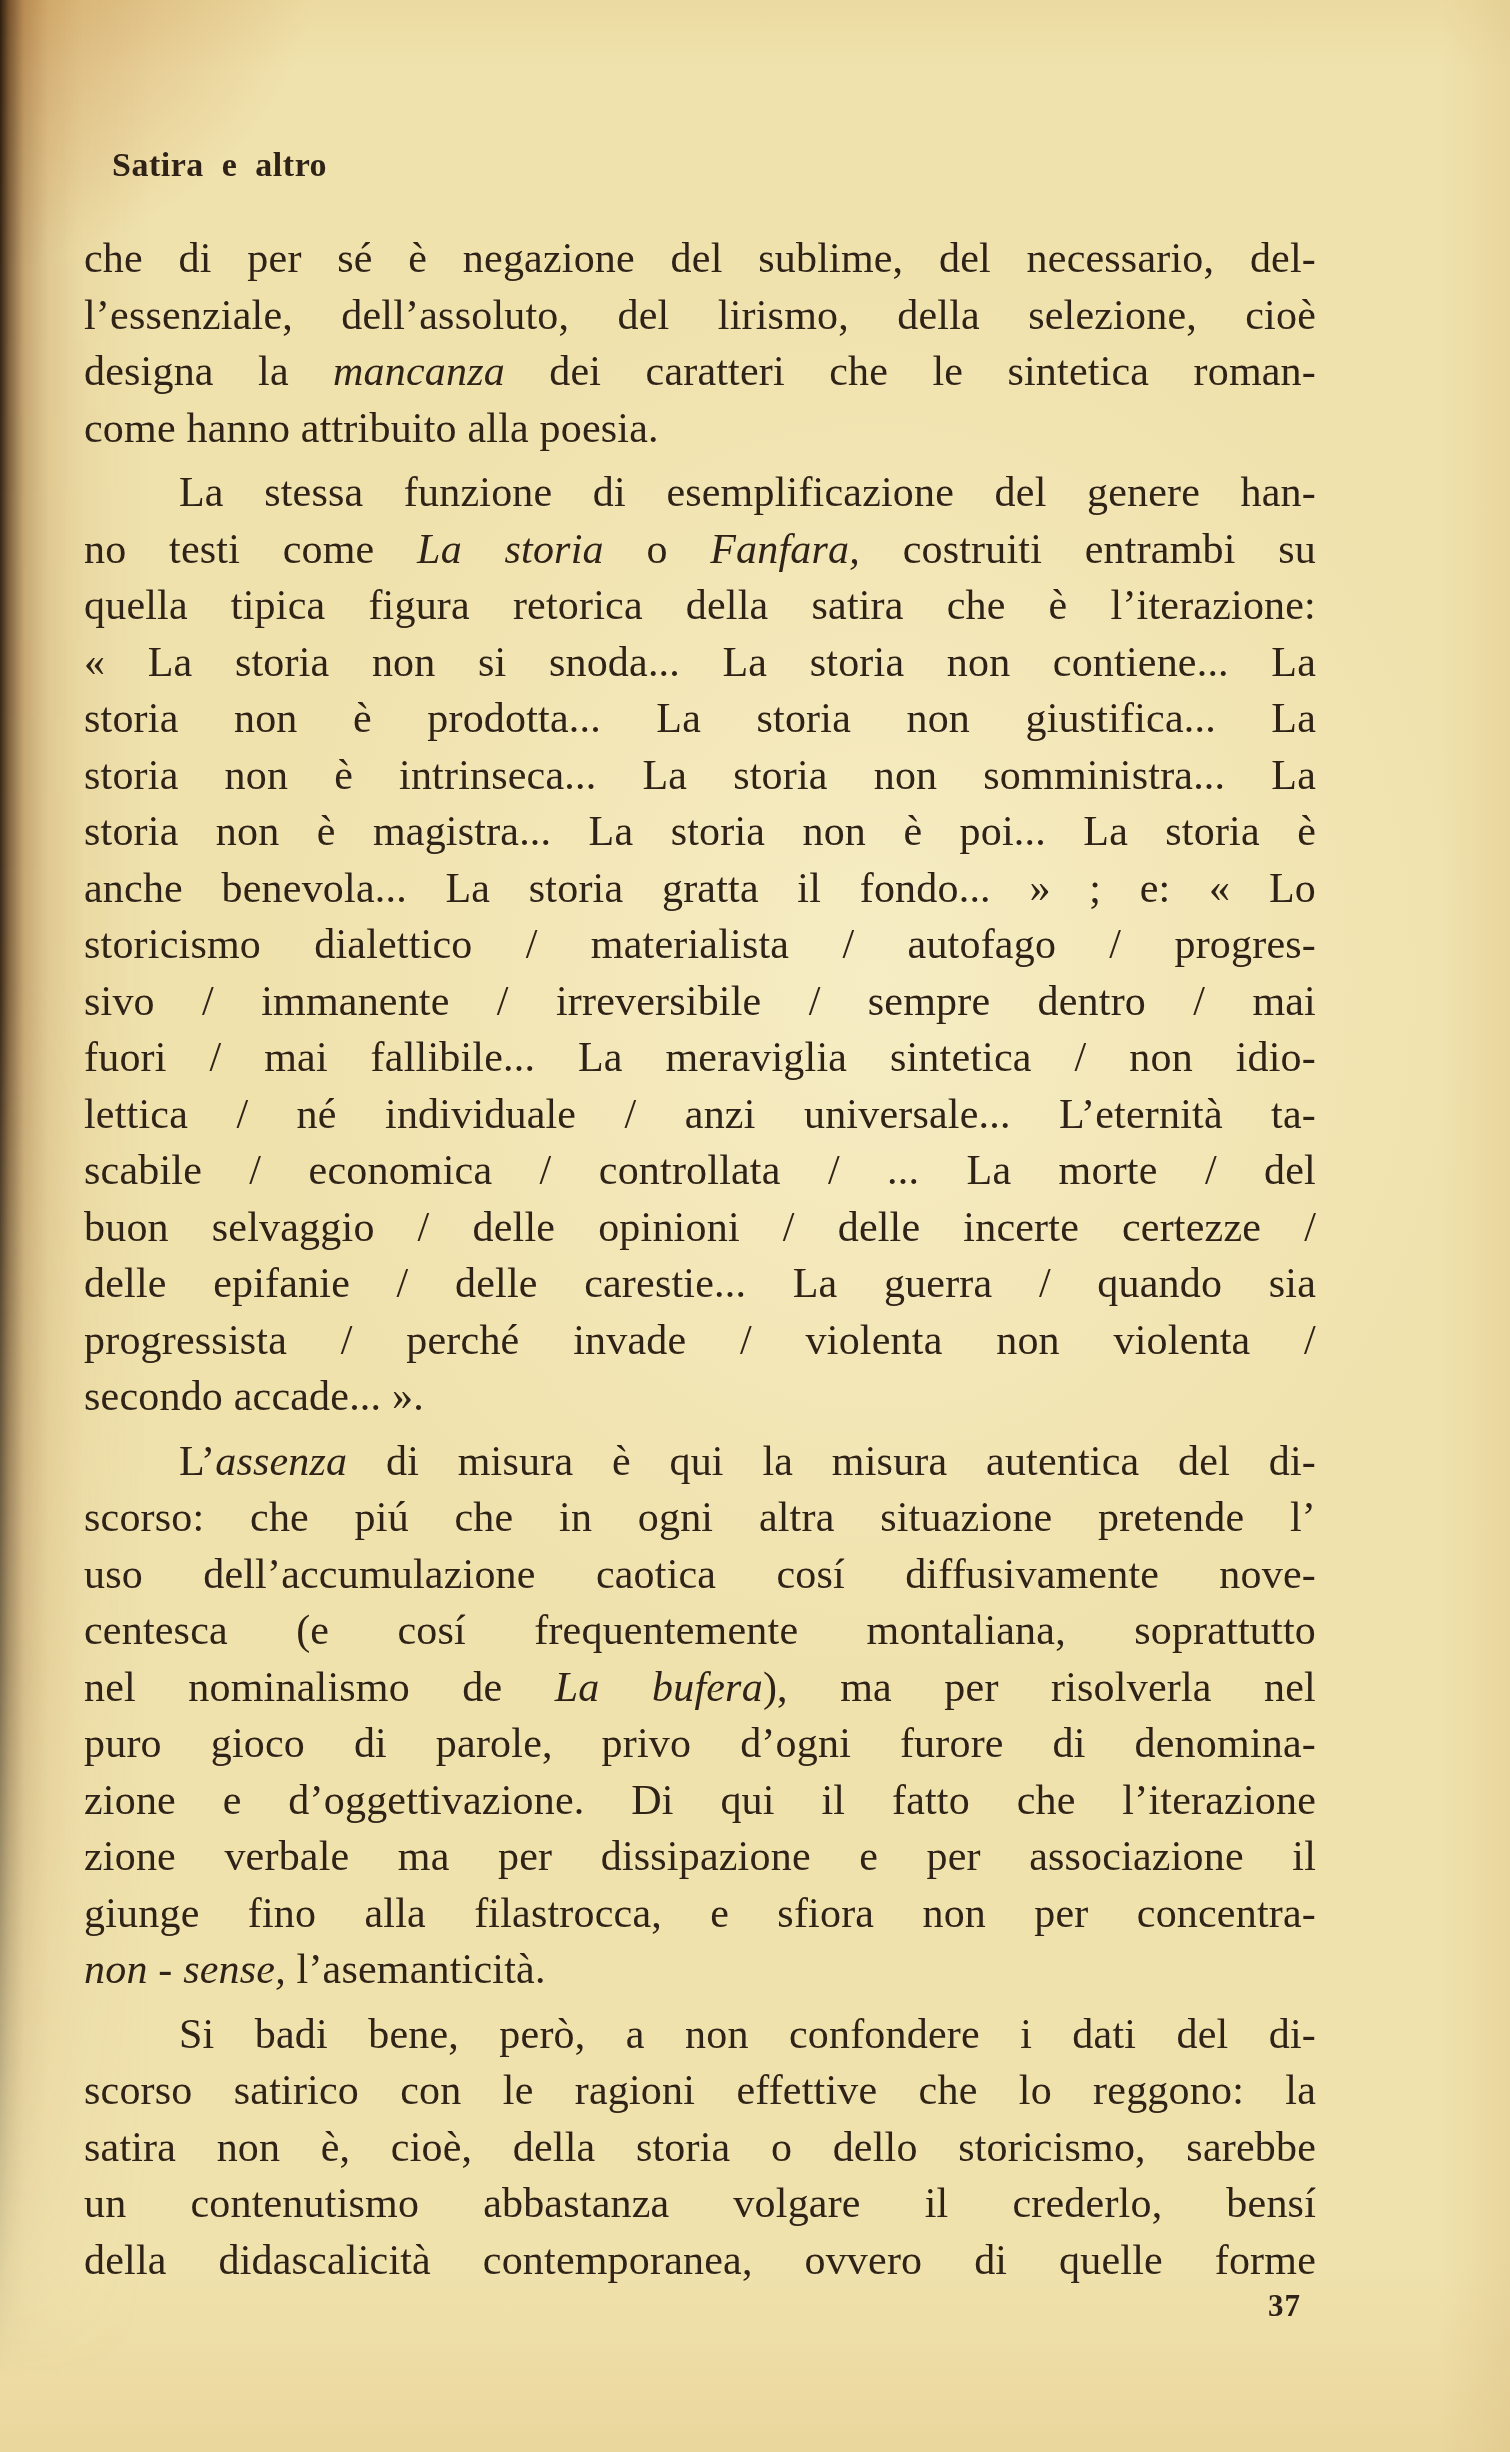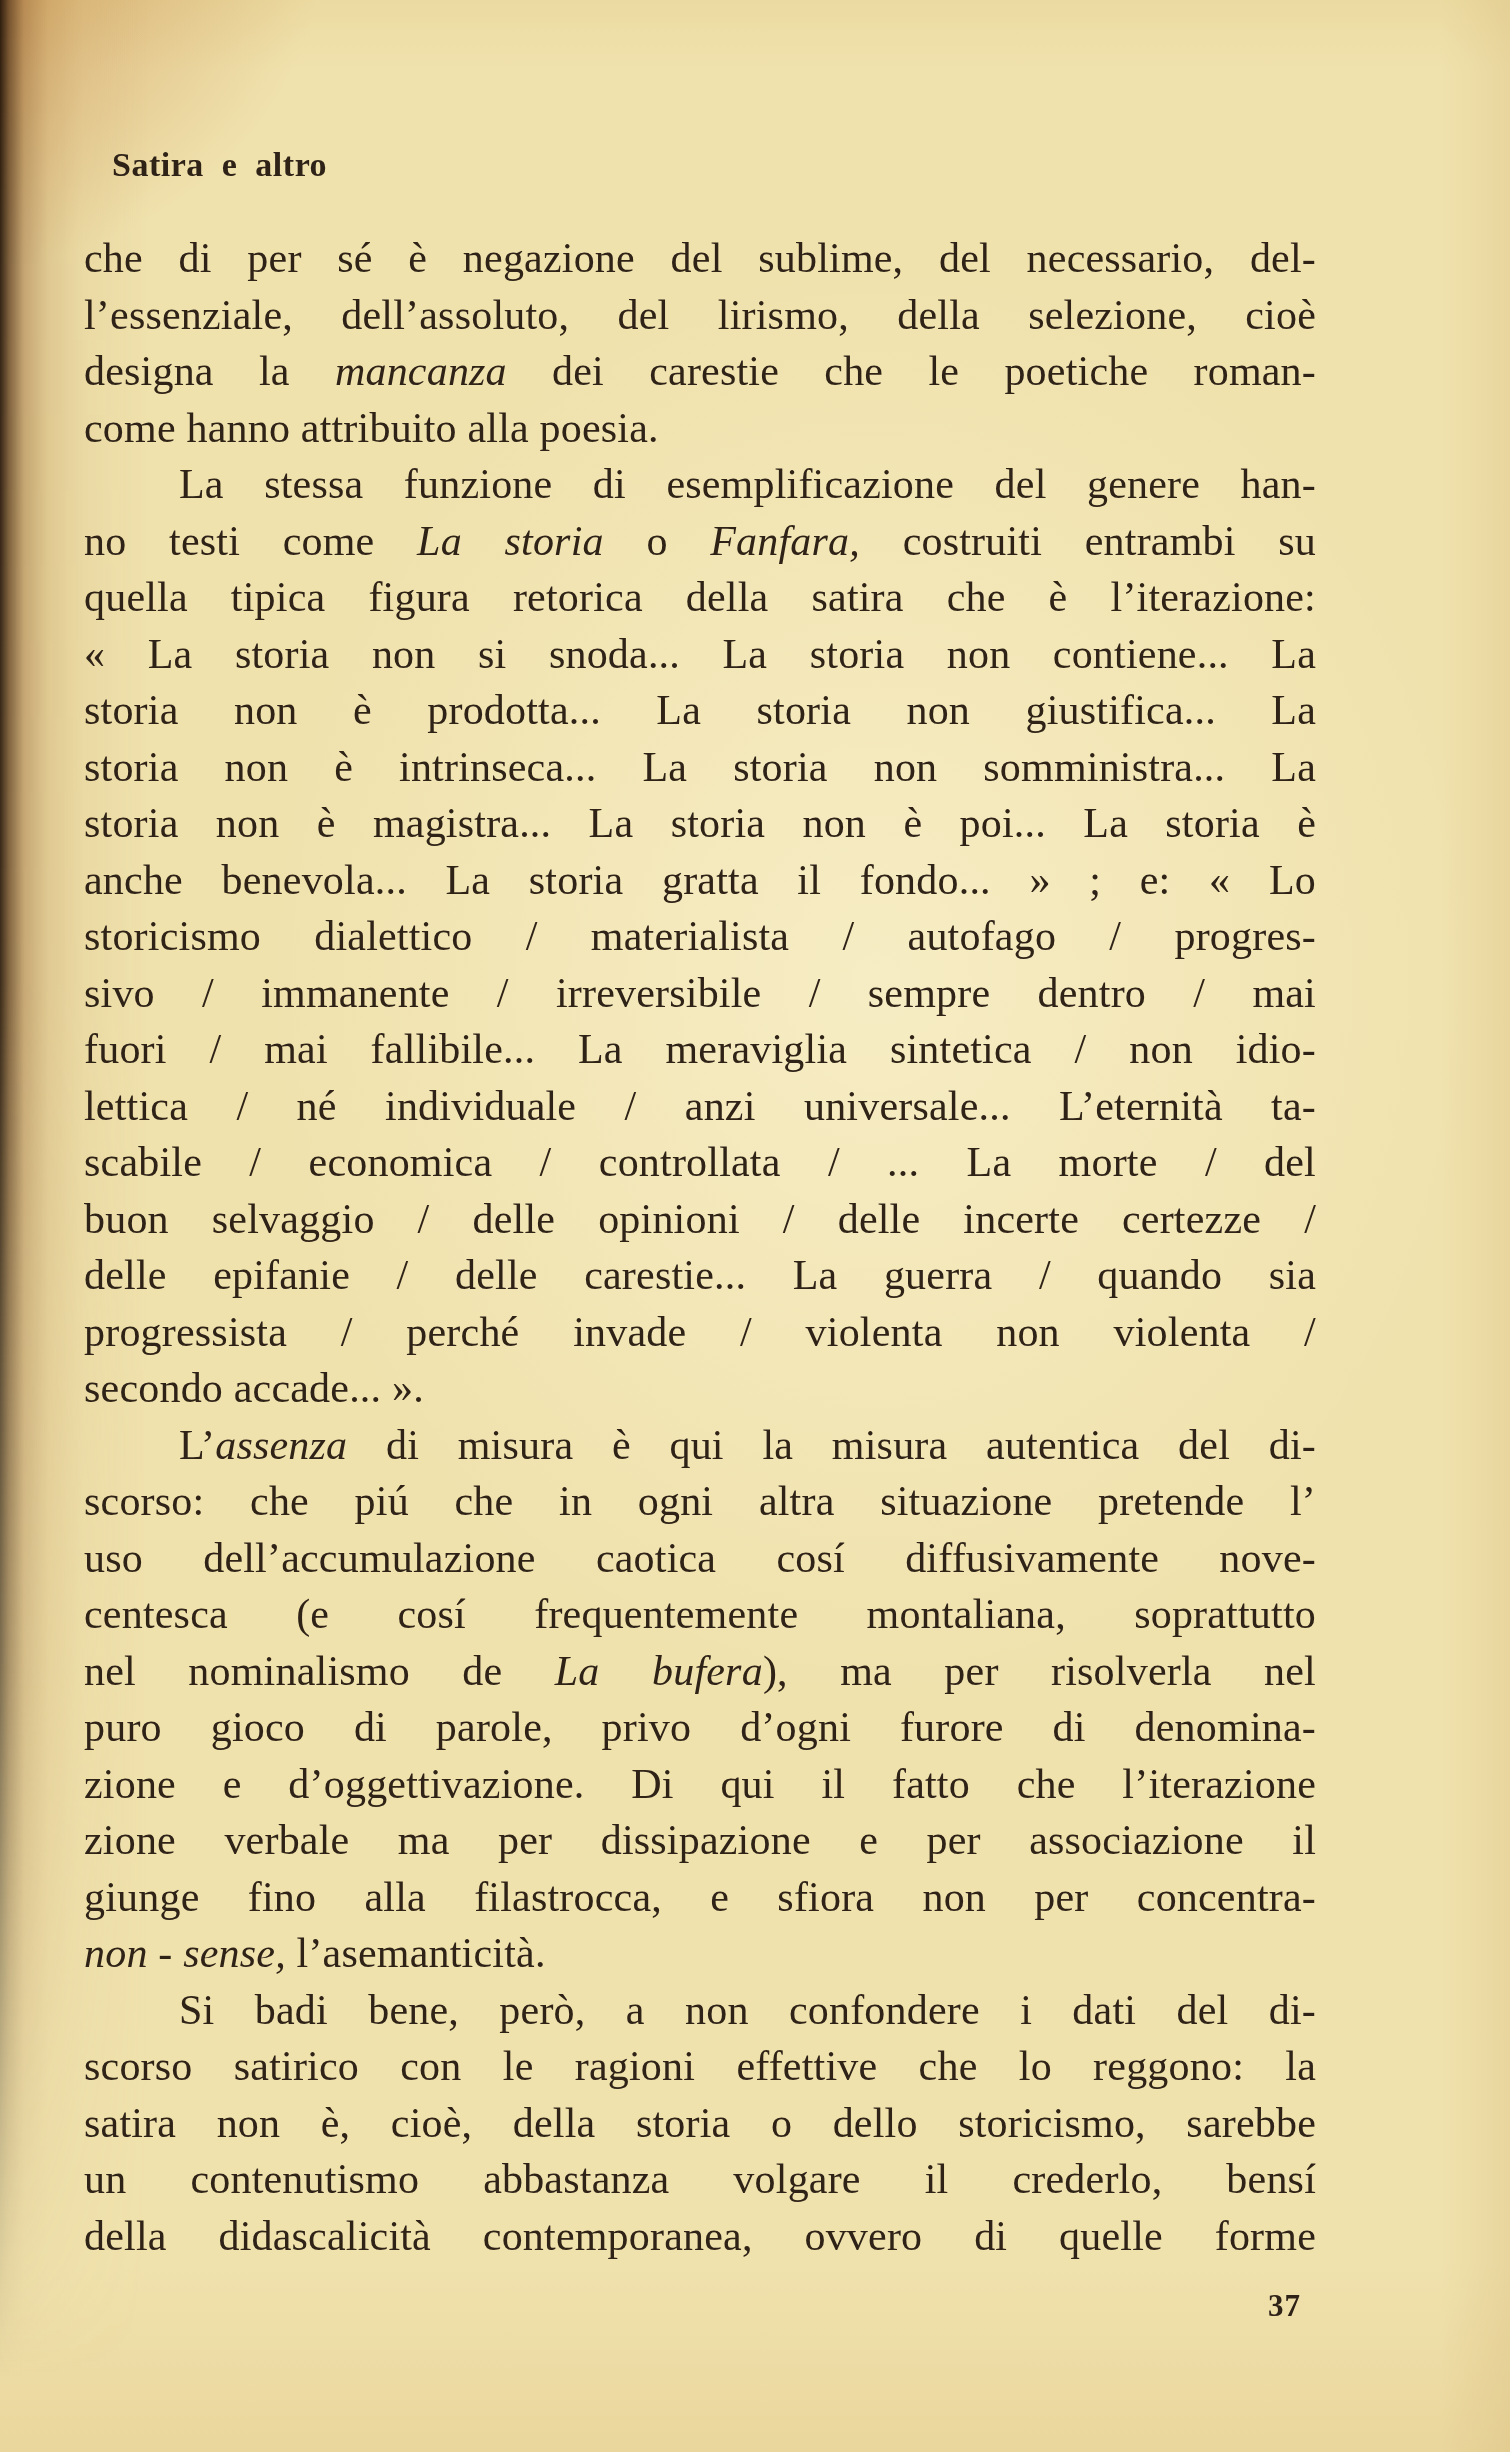--- a/index.html
+++ b/index.html
@@ -64,20 +64,21 @@
     height: 56.5px;
     overflow: visible;
     text-align: justify;
     text-align-last: justify;
   }
   .line.endline {
     text-align-last: left;
   }
   .line.indent {
     text-indent: 95px;
+    margin-top: 8px;
   }
   .line .it {
     font-style: italic;
   }
   .page-number {
     position: absolute;
     left: 1268px;
     top: 2288px;
     font-size: 31px;
     font-weight: bold;
@@ -86,21 +87,21 @@
 </style>
 </head>
 <body>
 
 <div class="page">
   <div class="edge-left"></div>
   <h1 class="running-header">Satira e altro</h1>
   <div class="body-text">
       <div class="line"><span>che di per sé è negazione del sublime, del necessario, del-</span></div>
       <div class="line"><span>l’essenziale, dell’assoluto, del lirismo, della selezione, cioè</span></div>
-      <div class="line"><span>designa la </span><span class="it">mancanza</span><span> dei carestie che le poetiche roman-</span></div>
+      <div class="line"><span>designa la </span><span class="it">mancanza</span><span> dei caratteri che le sintetica roman-</span></div>
       <div class="line endline"><span>come hanno attribuito alla poesia.</span></div>
       <div class="line indent"><span>La stessa funzione di esemplificazione del genere han-</span></div>
       <div class="line"><span>no testi come </span><span class="it">La storia</span><span> o </span><span class="it">Fanfara,</span><span> costruiti entrambi su</span></div>
       <div class="line"><span>quella tipica figura retorica della satira che è l’iterazione:</span></div>
       <div class="line"><span>« La storia non si snoda... La storia non contiene... La</span></div>
       <div class="line"><span>storia non è prodotta... La storia non giustifica... La</span></div>
       <div class="line"><span>storia non è intrinseca... La storia non somministra... La</span></div>
       <div class="line"><span>storia non è magistra... La storia non è poi... La storia è</span></div>
       <div class="line"><span>anche benevola... La storia gratta il fondo... » ; e: « Lo</span></div>
       <div class="line"><span>storicismo dialettico / materialista / autofago / progres-</span></div>

